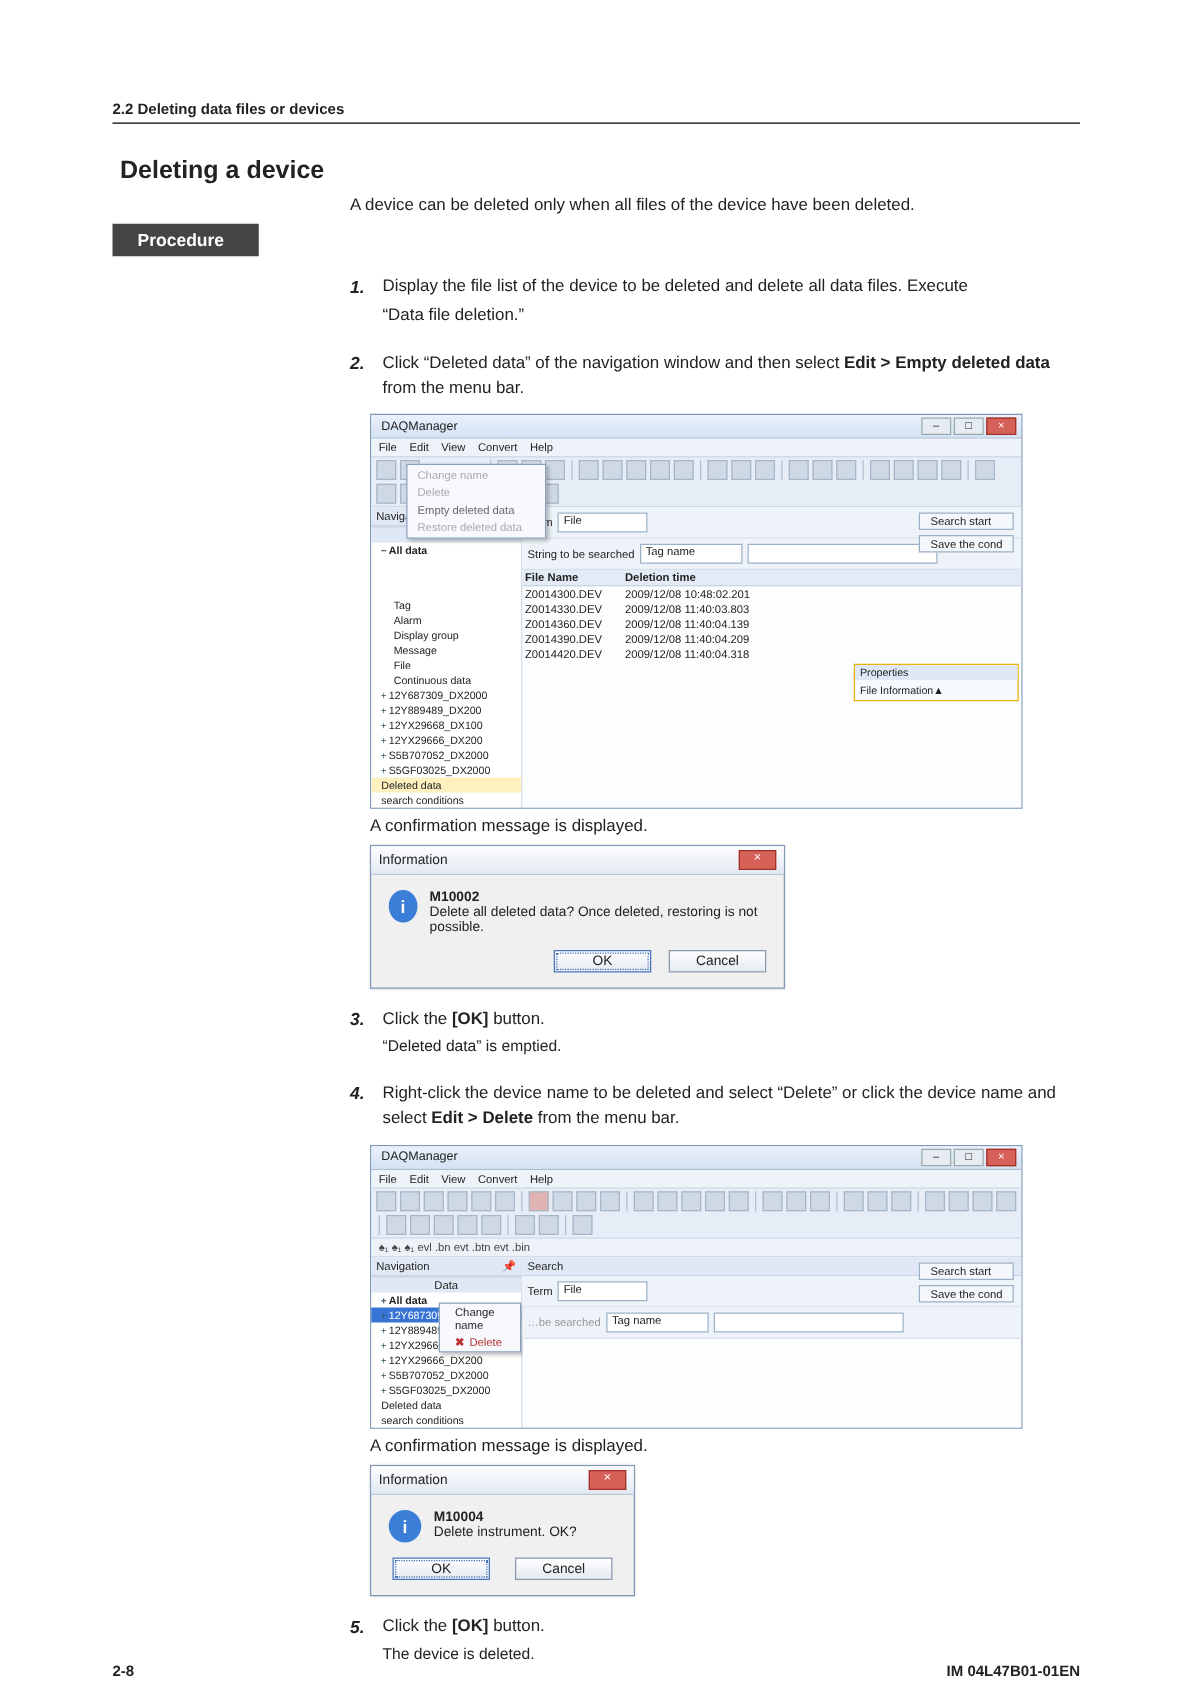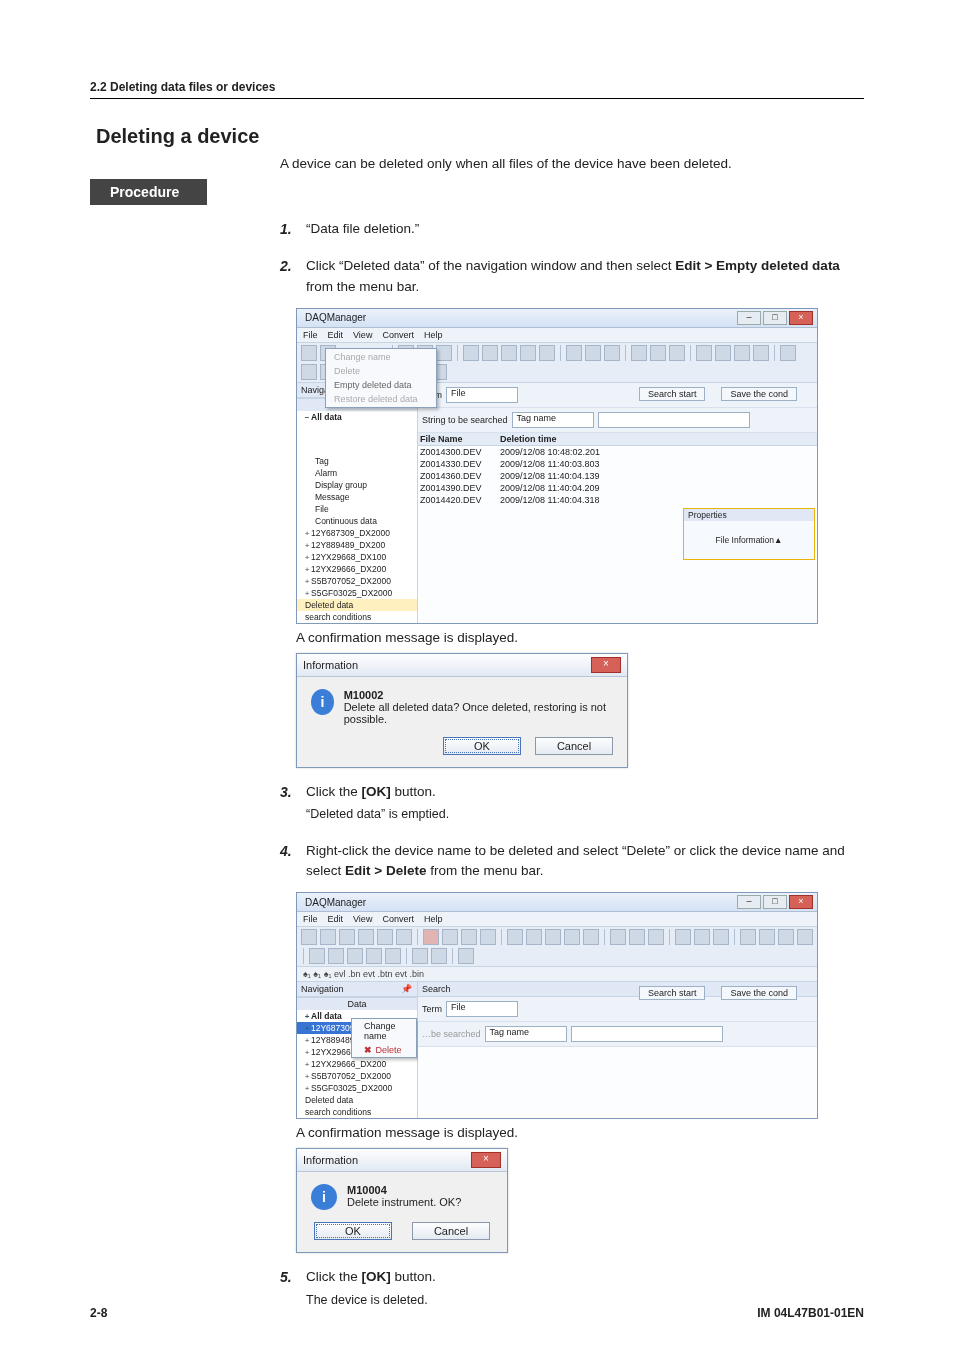--- a/index.html
+++ b/index.html
@@ -130,28 +130,28 @@
   .file-head, .file-row {
     display:flex; font-size:9px; padding:1px 2px;
   }
   .file-head { background:#e3ebf6; border-bottom:1px solid #c7d4e4; font-weight:bold;}
   .fc-name { width:80px; overflow:hidden;}
   .fc-time { flex:1;}
   .side-btn {
     font-size:9px; border:1px solid #9cb0c6; background:#f4f7fb; padding:1px 8px;
   }
   .search-right {
-    position:absolute; top:4px; right:20px; display:flex; gap:16px;
+    position:absolute; top:4px; right:6px; display:flex; gap:4px;flex-direction:column;
   }
   .props {
     border:1px solid #eab308; margin:2px; background:#f6f9fd;
     font-size:8.5px;
   }
   .props .ph { background:#dfe8f4; padding:1px 4px;}
-  .props .pr { display:flex; justify-content:center; padding:14px 4px;}
+  .props .pr { display:flex; justify-content:flex-start; padding:3px 4px;}
   .nav-tab { background:#dfe8f4; font-size:9px; padding:1px 6px; border-top:1px solid #c7d4e4;}
   .edit-menu-pop {
     position:absolute; top:20px; left:28px;
     background:#f7f9fd; border:1px solid #8aa0bb;
     padding:1px 0; font-size:9px;
     box-shadow:2px 2px 3px rgba(0,0,0,.25);
     z-index:5;
   }
   .edit-menu-pop div { padding:2px 18px 2px 8px; white-space:nowrap; color:#666;}
   .edit-menu-pop div.disabled { color:#aaa;}
@@ -214,20 +214,21 @@
 <div class="page">
   <div class="section-label">2.2  Deleting data files or devices</div>
   <h2 class="title">Deleting a device</h2>
   <div class="intro">A device can be deleted only when all files of the device have been deleted.</div>
   <div class="procedure-badge">Procedure</div>
 
   
   <div class="step">
     <div class="step-num">1.</div>
     <div class="step-body">
+      <p><span>Display the file list of the device to be deleted and delete all data files. Execute</span></p>
       <p><span>“Data file deletion.”</span></p>
     </div>
   </div>
 
   
   <div class="step">
     <div class="step-num">2.</div>
     <div class="step-body">
       <p><span>Click “Deleted data” of the navigation window and then select </span><span class="bold-inline">Edit &gt; Empty deleted data</span><span> from the menu bar.</span></p>
     </div>

